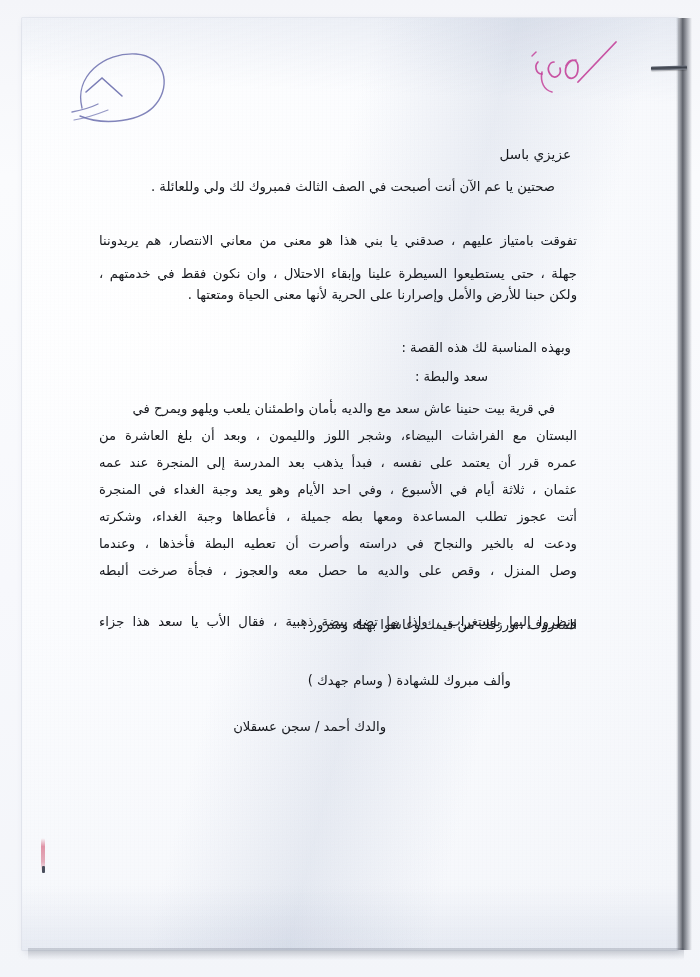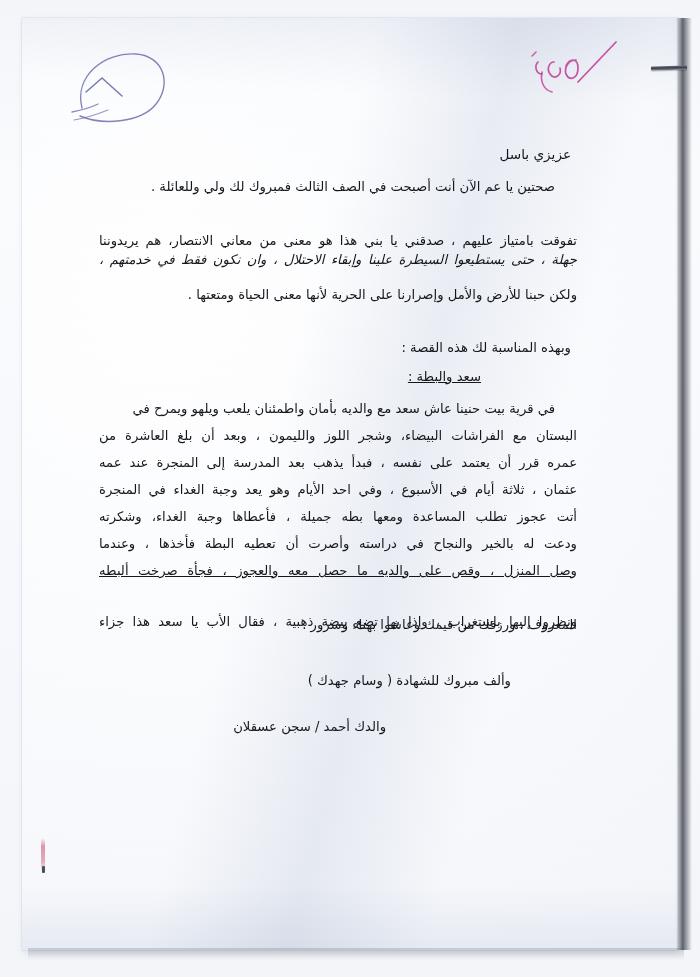--- a/index.html
+++ b/index.html
@@ -183,34 +183,34 @@
     <div class="staple-mark"></div>
     <div class="red-edge-mark"></div>
     <div class="dark-edge-fleck"></div>
 
     <div class="doc-text">
 
       <div class="line salutation" style="right:107px; top:130px;">عزيزي باسل</div>
 
       <div class="para-line noj" style="top:161px; padding-right:22px;">صحتين يا عم الآن أنت أصبحت في الصف الثالث فمبروك لك ولي وللعائلة .</div>
       <div class="para-line" style="top:215px;">تفوقت بامتياز عليهم ، صدقني يا بني هذا هو معنى من معاني الانتصار، هم يريدوننا</div>
-      <div class="para-line" style="top:234px;font-style:italic;">جهلة ، حتى يستطيعوا السيطرة علينا وإبقاء الاحتلال ، وان نكون فقط في خدمتهم ،</div>
+      <div class="para-line" style="top:248px;">جهلة ، حتى يستطيعوا السيطرة علينا وإبقاء الاحتلال ، وان نكون فقط في خدمتهم ،</div>
       <div class="para-line last" style="top:269px;text-align:center;">ولكن حبنا للأرض والأمل وإصرارنا على الحرية   لأنها معنى الحياة ومتعتها .</div>
 
       <div class="line" style="right:107px; top:323px;">وبهذه المناسبة لك هذه القصة :</div>
 
-      <div class="line" style="right:197px; top:352px;text-decoration:underline;">سعد والبطة :</div>
+      <div class="line" style="right:190px; top:352px;">سعد والبطة :</div>
 
       <div class="para-line noj" style="top:383px; padding-right:22px;">في قرية بيت حنينا عاش سعد مع والديه بأمان واطمئنان يلعب ويلهو ويمرح في</div>
       <div class="para-line" style="top:410px;">البستان مع الفراشات البيضاء، وشجر اللوز والليمون ، وبعد أن بلغ العاشرة من</div>
       <div class="para-line" style="top:437px;">عمره قرر أن يعتمد على نفسه ، فبدأ يذهب بعد المدرسة إلى المنجرة عند عمه</div>
       <div class="para-line" style="top:464px;">عثمان ، ثلاثة أيام في الأسبوع ، وفي احد الأيام وهو يعد وجبة الغداء في المنجرة</div>
       <div class="para-line" style="top:491px;">أتت عجوز تطلب المساعدة ومعها بطه جميلة ، فأعطاها وجبة الغداء، وشكرته</div>
       <div class="para-line" style="top:518px;">ودعت له بالخير والنجاح في دراسته وأصرت أن تعطيه البطة فأخذها ، وعندما</div>
-      <div class="para-line" style="top:545px;text-decoration:underline;">وصل المنزل ، وقص على والديه ما حصل معه والعجوز ، فجأة صرخت ألبطه</div>
+      <div class="para-line" style="top:545px;">وصل المنزل ، وقص على والديه ما حصل معه والعجوز ، فجأة صرخت ألبطه</div>
       <div class="para-line" style="top:572px;margin-top:24px;">ونظروا إليها باستغراب ، وإذا بها تضع بيضة ذهبية ، فقال الأب يا سعد هذا جزاء</div>
       <div class="para-line last" style="top:599px;">المعروف ، ورزقك من قيمك وعاشوا بهناء وسرور .</div>
 
       <div class="line" style="right:167px; top:656px;">وألف مبروك للشهادة ( وسام جهدك )</div>
 
       <div class="line" style="right:292px; top:702px;">والدك أحمد / سجن عسقلان</div>
 
     </div>
   </div>
 </div>

